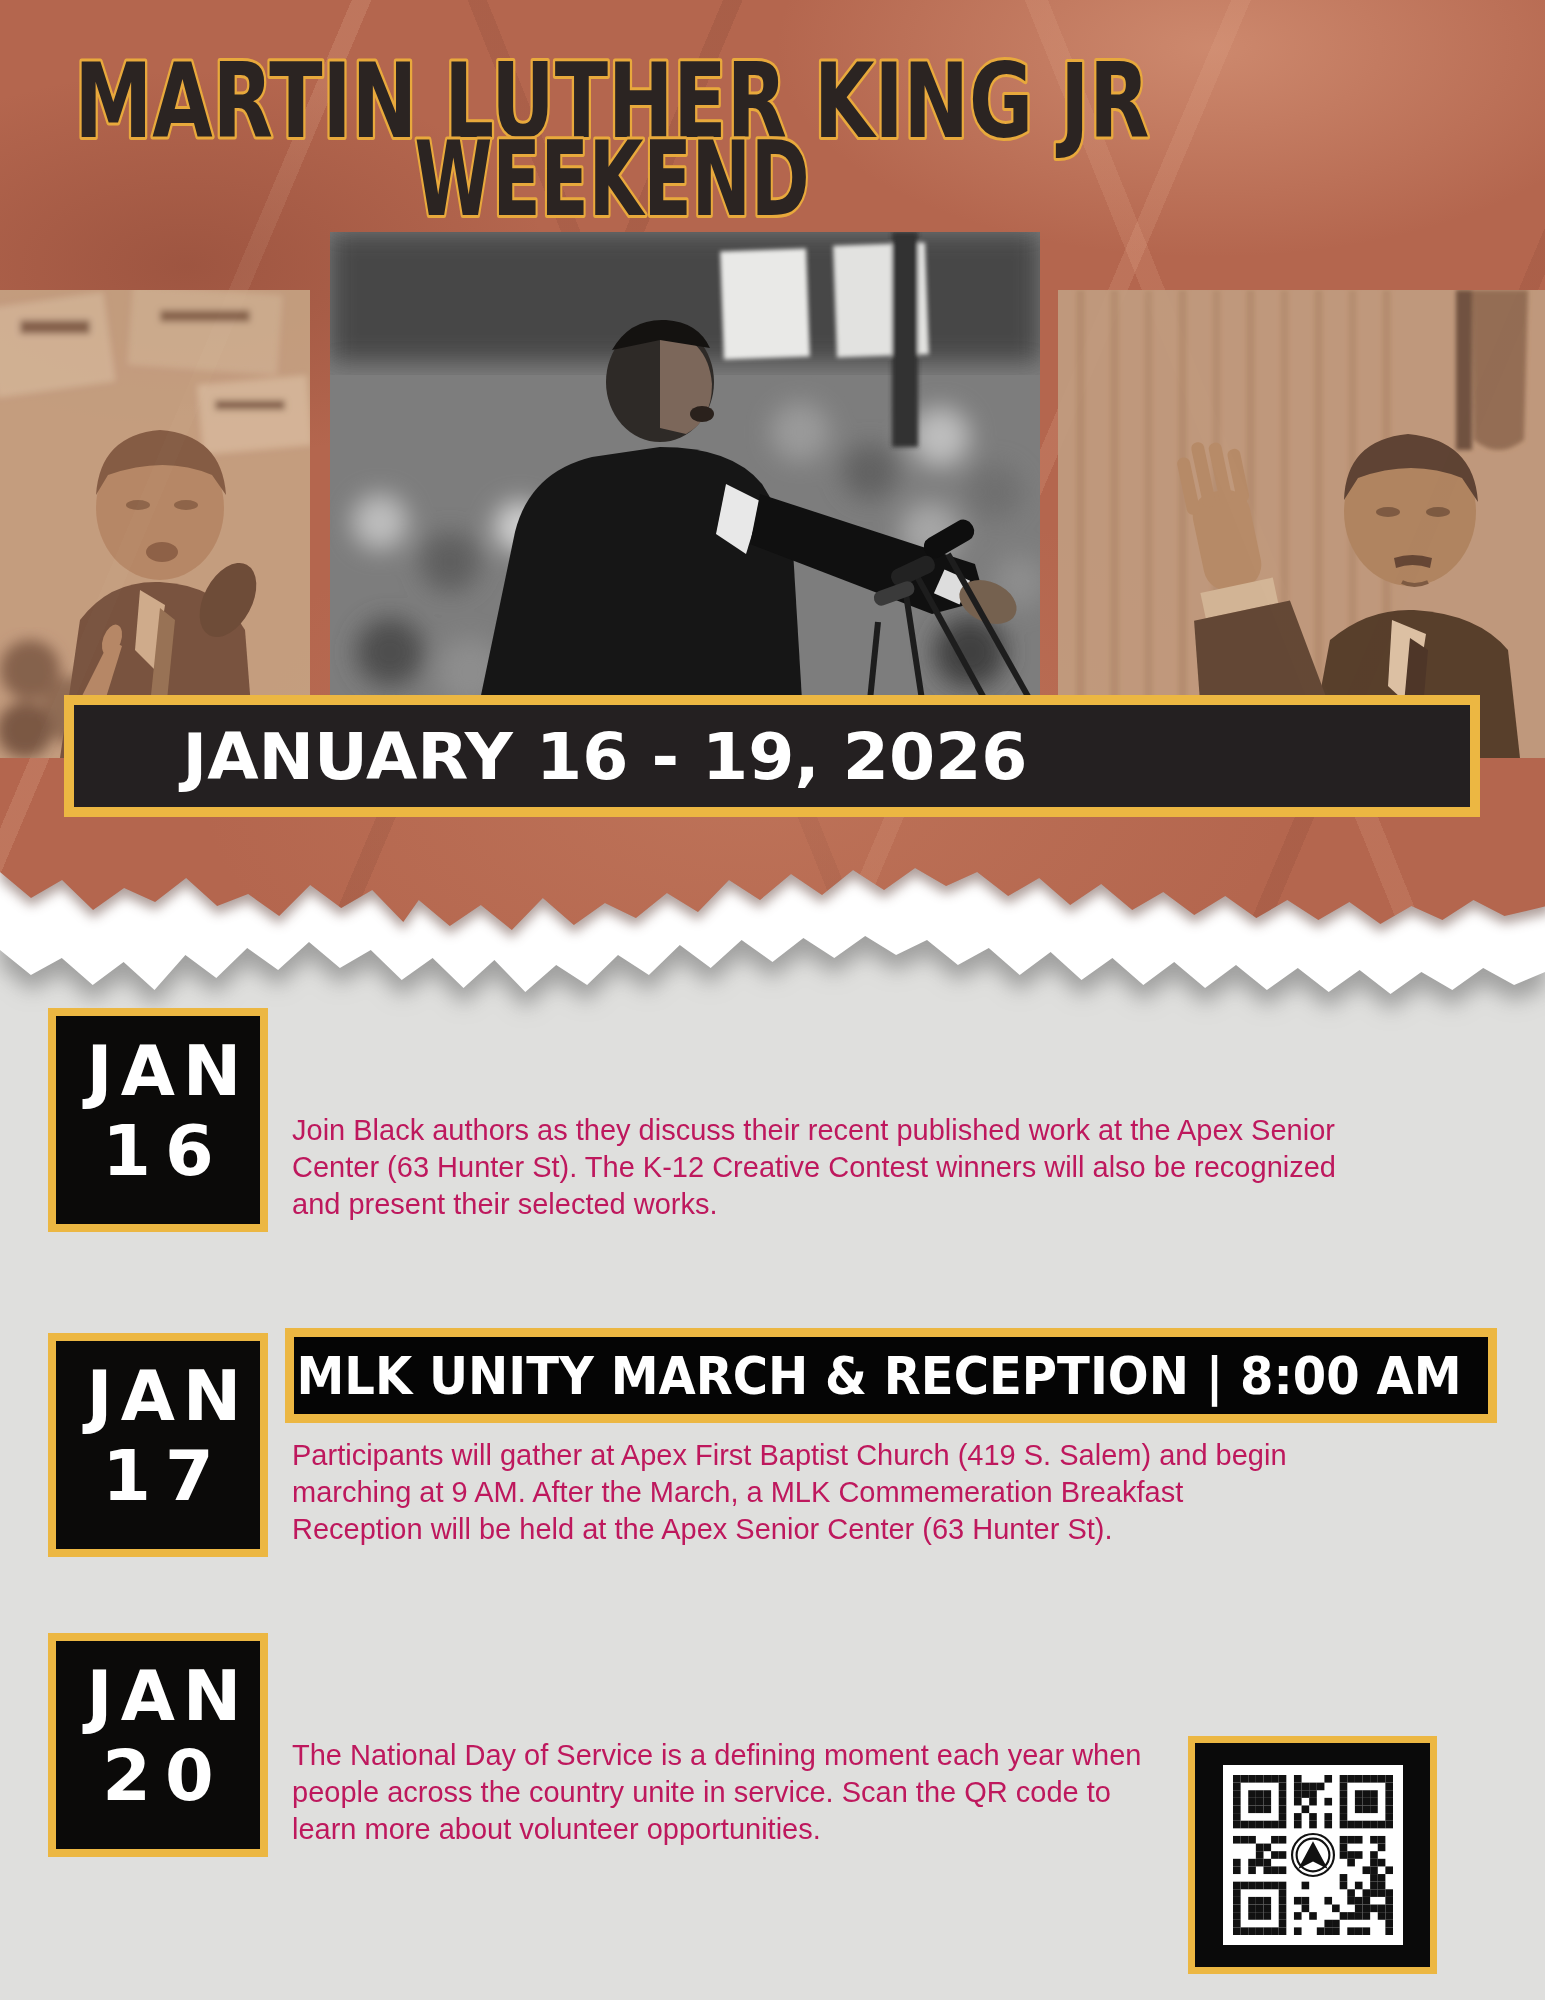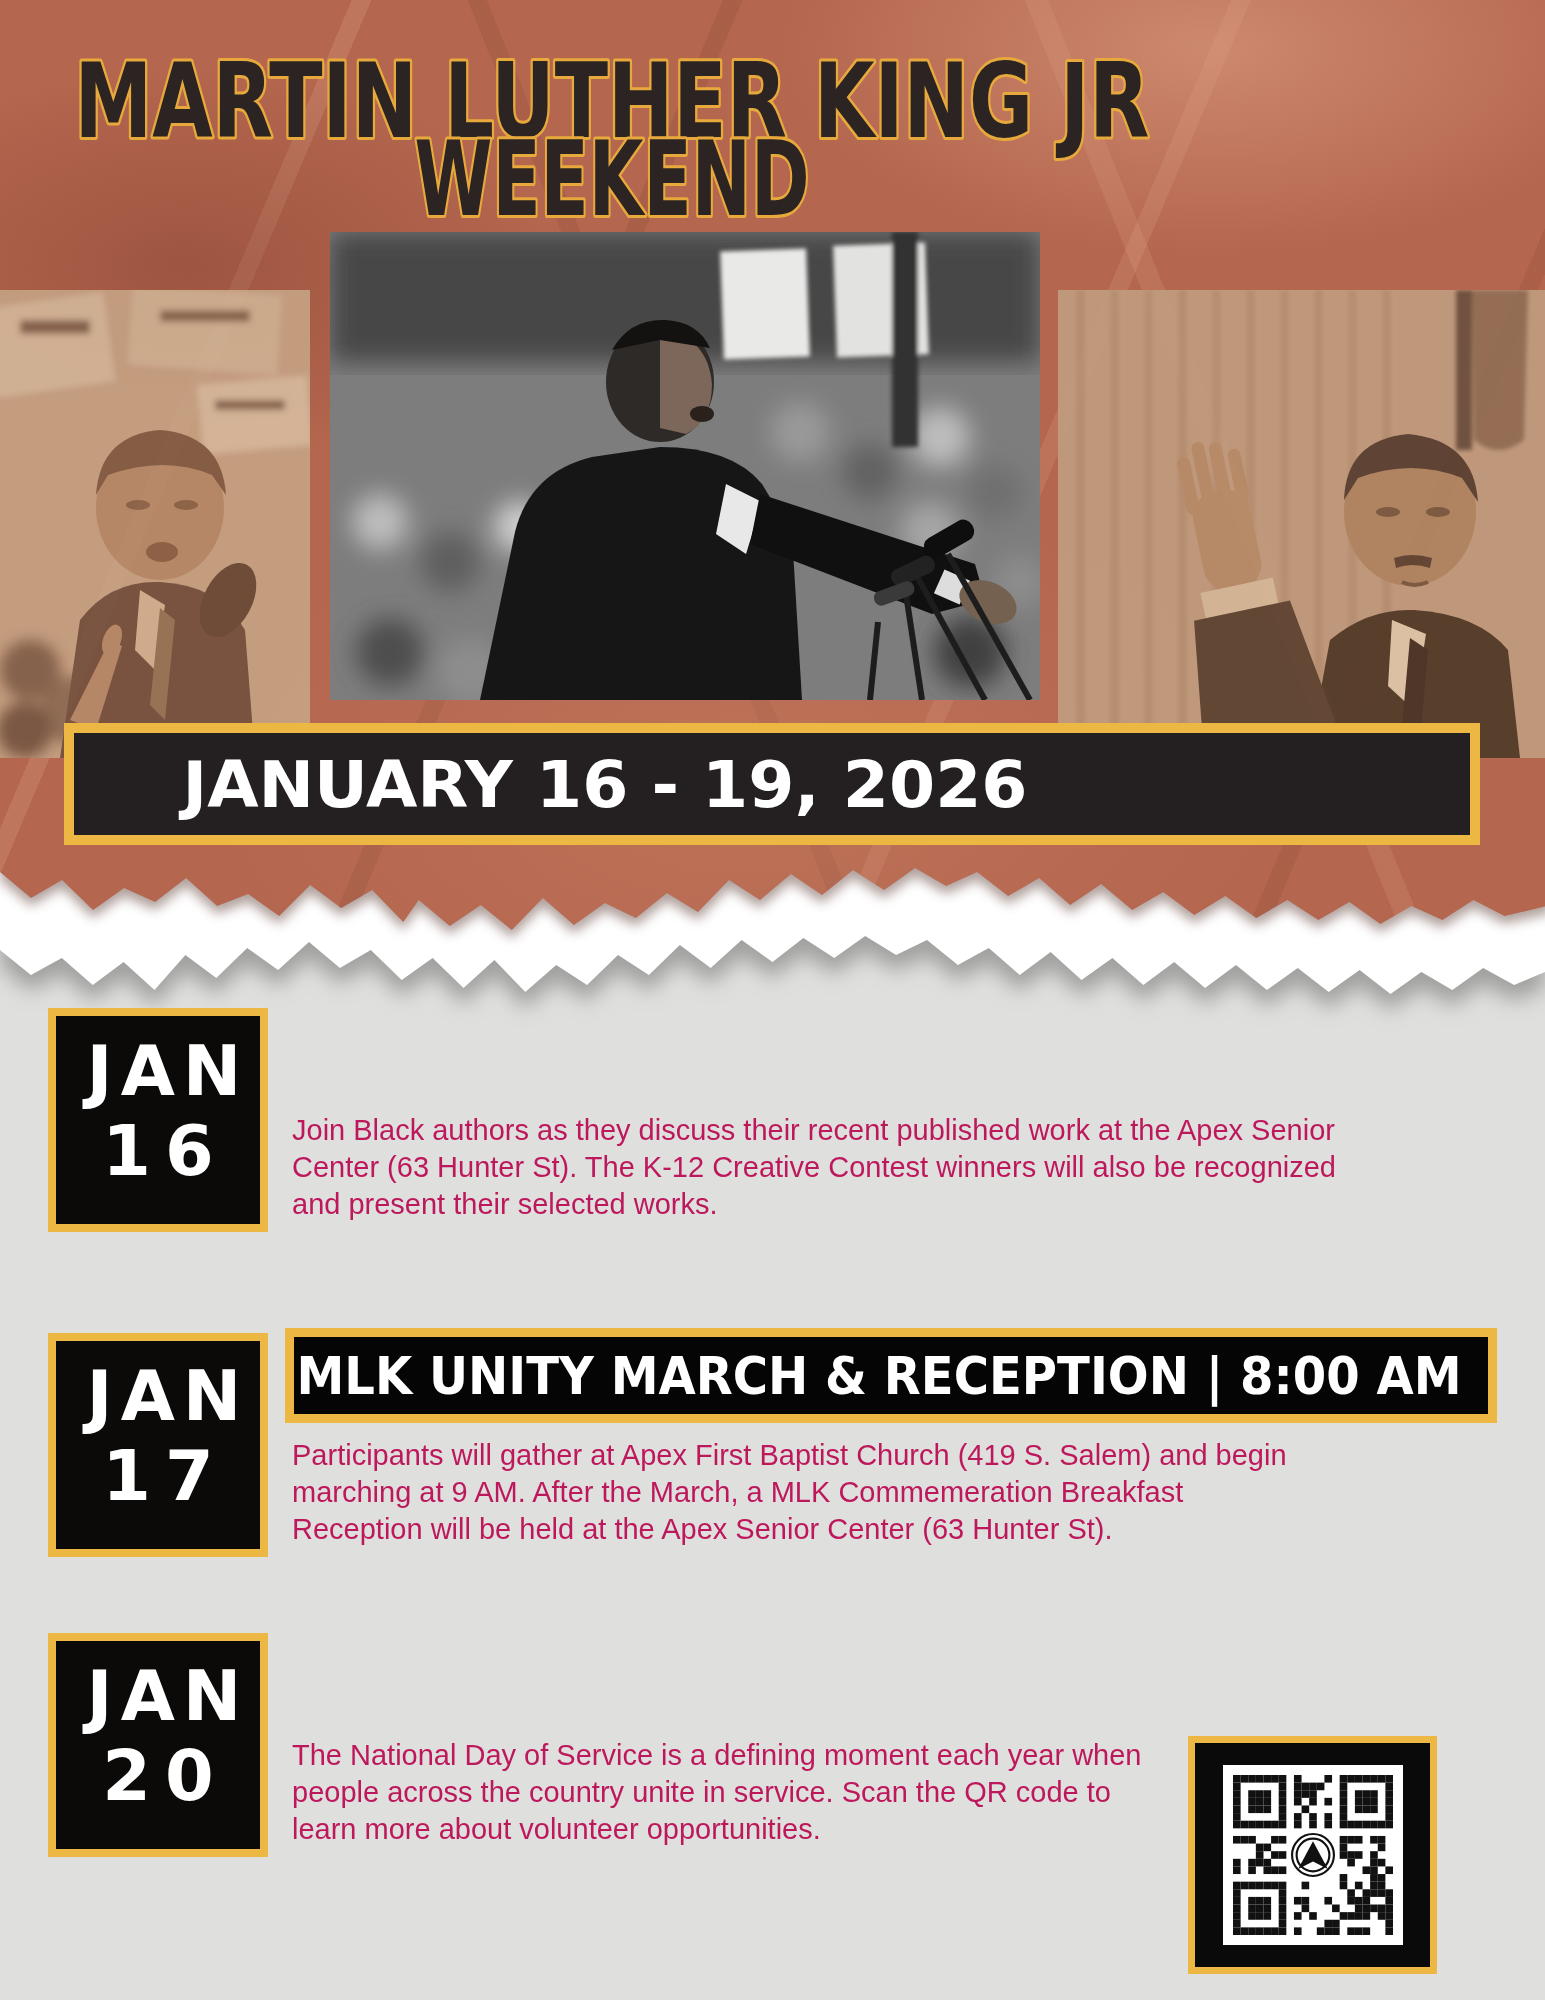--- a/index.html
+++ b/index.html
@@ -25,21 +25,21 @@
       #b4664e;
     clip-path:polygon(0% 0px,100% 0px,100% 905px,97% 916px,95% 900px,93% 920px,91% 906px,89% 924px,87% 902px,85% 920px,83% 900px,81% 918px,79% 896px,77% 915px,75% 892px,73% 910px,71% 884px,69% 905px,67% 878px,65% 896px,63% 872px,61% 886px,59% 868px,57% 890px,55% 870px,53% 895px,51% 874px,49% 900px,47% 880px,45% 912px,43% 893px,41% 918px,39% 903px,37% 925px,35% 898px,33% 930px,31% 905px,29% 926px,27% 900px,26% 922px,24% 890px,22% 908px,20% 885px,18% 916px,16% 894px,14% 906px,12% 878px,10% 902px,8% 888px,6% 910px,4% 880px,2% 898px,0% 872px);}
 
   .title-svg{position:absolute;left:0;top:35px;}
   .photo{position:absolute;display:block;}
   .photo-left{left:0;top:290px;opacity:.88;}
   .photo-center{left:330px;top:232px;}
   .photo-right{left:1058px;top:290px;opacity:.92;}
 
   .banner{position:absolute;left:64px;top:695px;width:1416px;height:122px;box-sizing:border-box;
-          background:#242021;border:10px solid #ecb742;margin-top:28px;}
+          background:#242021;border:10px solid #ecb742;}
   .banner svg{display:block;}
 
   
   .events{position:absolute;inset:0;z-index:3;}
   .datebox{position:absolute;left:48px;width:220px;height:224px;box-sizing:border-box;
            background:#0b0a09;border:8px solid #ecb742;color:#fff;text-align:center;
            font-weight:bold;}
   .datebox .m{font-size:70px;letter-spacing:8px;text-indent:8px;margin-top:20px;line-height:1;padding-left:12px;}
   .datebox .d{font-size:70px;letter-spacing:14px;text-indent:14px;margin-top:10px;line-height:1;text-align:center;}
   .hbar{position:absolute;left:285px;width:1212px;height:95px;box-sizing:border-box;

